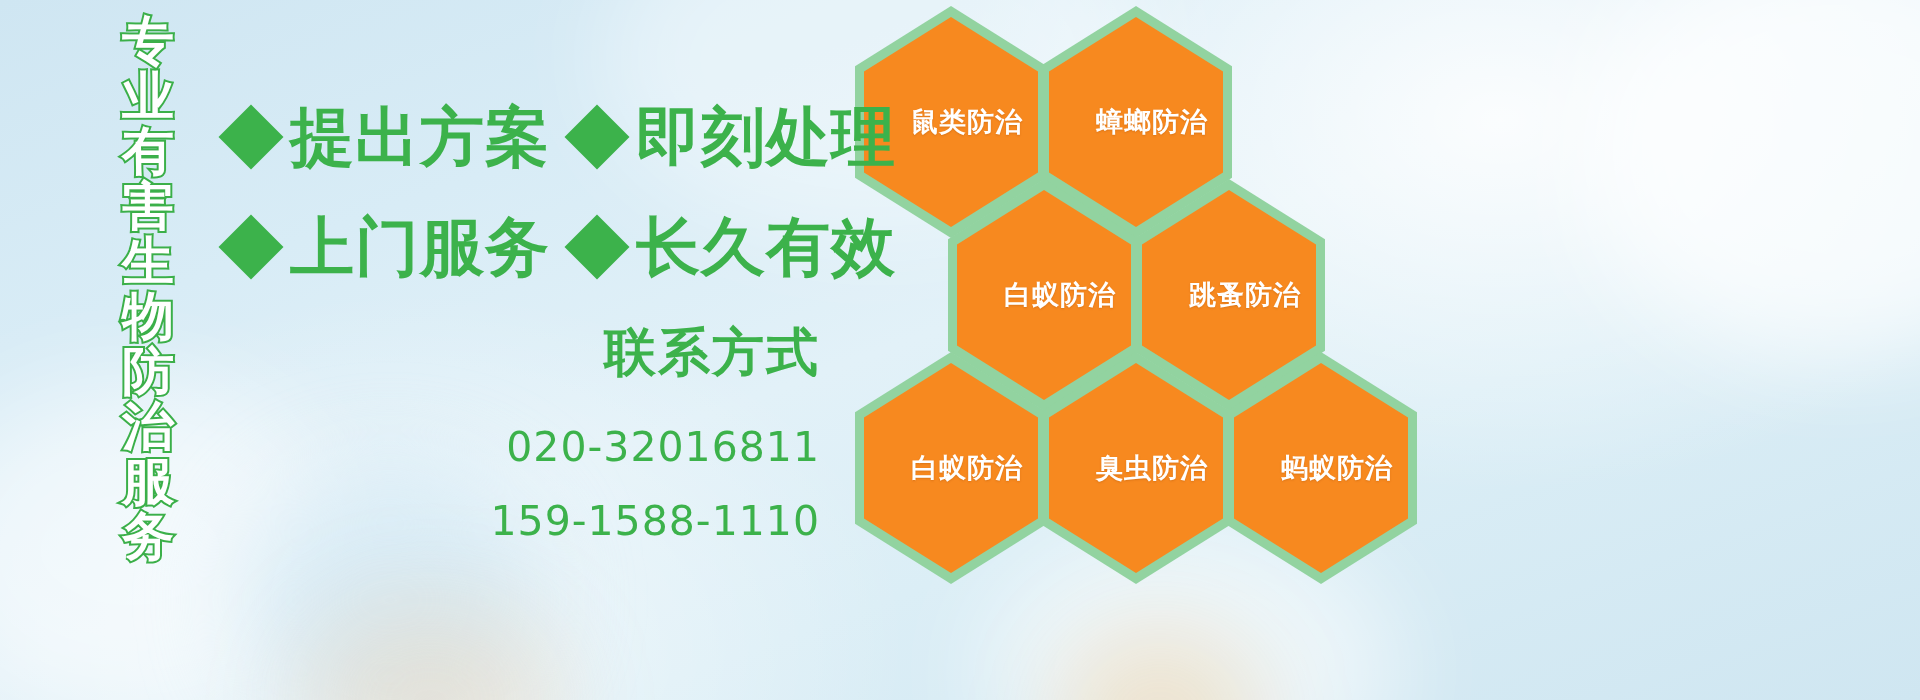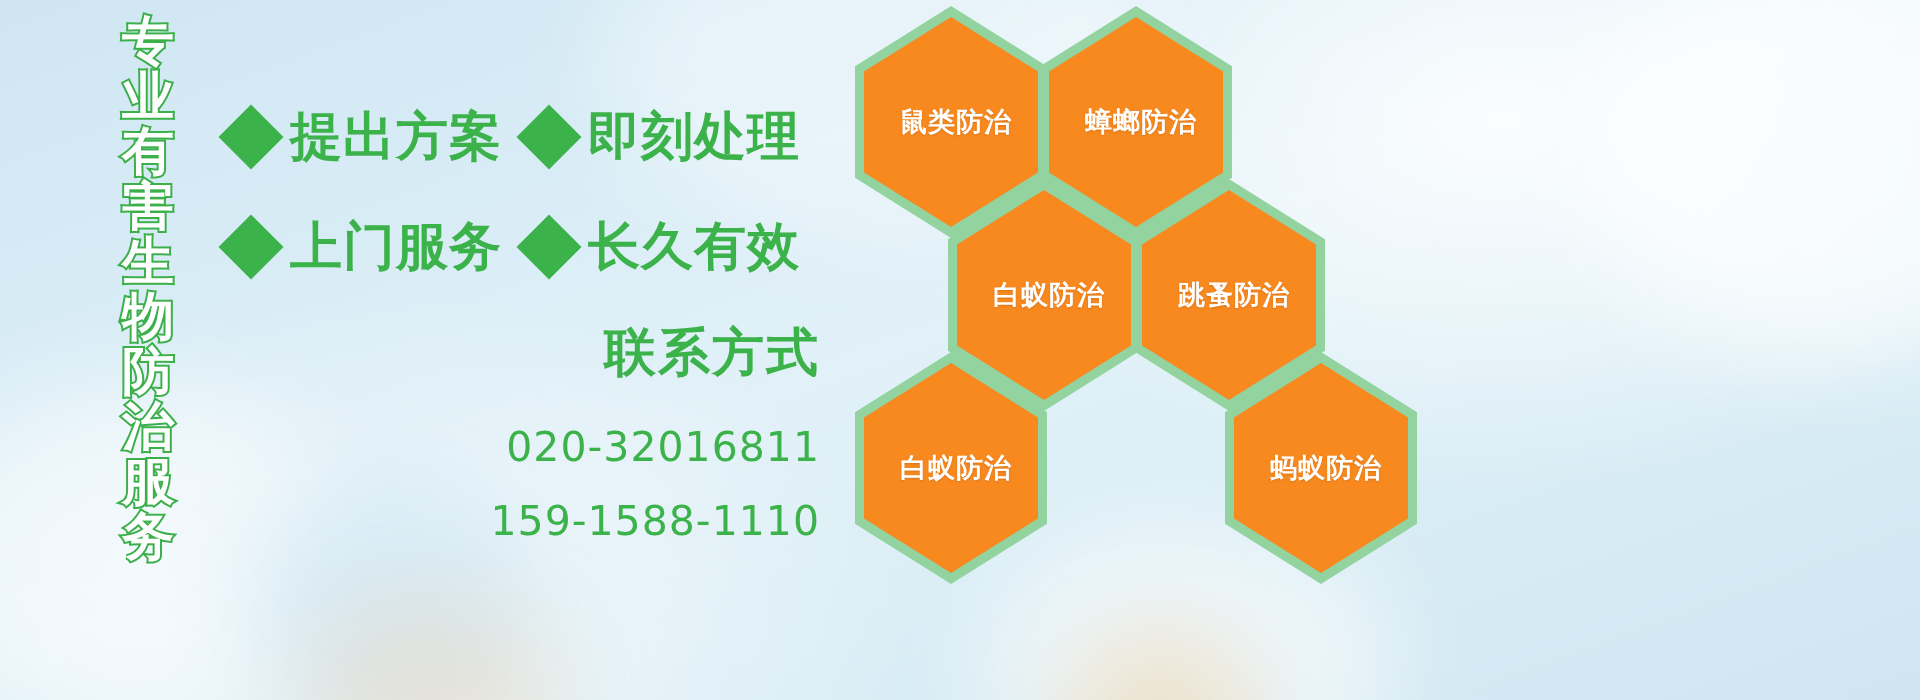--- a/index.html
+++ b/index.html
@@ -75,21 +75,21 @@
   .diamond {
     width:46px;
     height:46px;
     background:#3cb24b;
     transform:rotate(45deg);
     margin-right:16px;
     flex:0 0 auto;
   }
   .feature-text {
     font-family:Liberation Sans, sans-serif;
-    font-size:52px;
+    font-size:64px;
     font-weight:bold;
     color:#3cb24b;
     letter-spacing:1px;
     white-space:nowrap;
   }
   .feature-gap { width:24px; flex:0 0 auto; }
 
   
   .contact {
     position:absolute;
@@ -138,21 +138,21 @@
     clip-path:polygon(50% 0%, 100% 26%, 100% 74%, 50% 100%, 0% 74%, 0% 26%);
   }
   .hex-outer { background:#92d3a0; }
   .hex-inner {
     left:9px; top:11px;
     width:174px; height:210px;
     background:#f7891f;
   }
   .hex-label {
     position:absolute;
-    left:5px; top:0;
+    left:16px; top:0;
     width:100%; height:100%;
     display:flex;
     align-items:center;
     justify-content:center;
     font-family:"DejaVu Sans","Liberation Sans",sans-serif;
     font-size:27px;
     font-weight:bold;
     color:#ffffff;
     letter-spacing:1px;
     white-space:nowrap;
@@ -255,20 +255,25 @@
       <div class="hex-inner"></div>
       <div class="hex-label">跳蚤防治</div>
     </div>
 
     <div class="hex-cell hc-r2c0">
       <div class="hex-outer"></div>
       <div class="hex-inner"></div>
       <div class="hex-label">白蚁防治</div>
     </div>
 
+    <div class="hex-cell hc-r2c1">
+      <div class="hex-outer"></div>
+      <div class="hex-inner"></div>
+      <div class="hex-label">臭虫防治</div>
+    </div>
 
     <div class="hex-cell hc-r2c2">
       <div class="hex-outer"></div>
       <div class="hex-inner"></div>
       <div class="hex-label">蚂蚁防治</div>
     </div>
 
   </div>
 
 </div>

